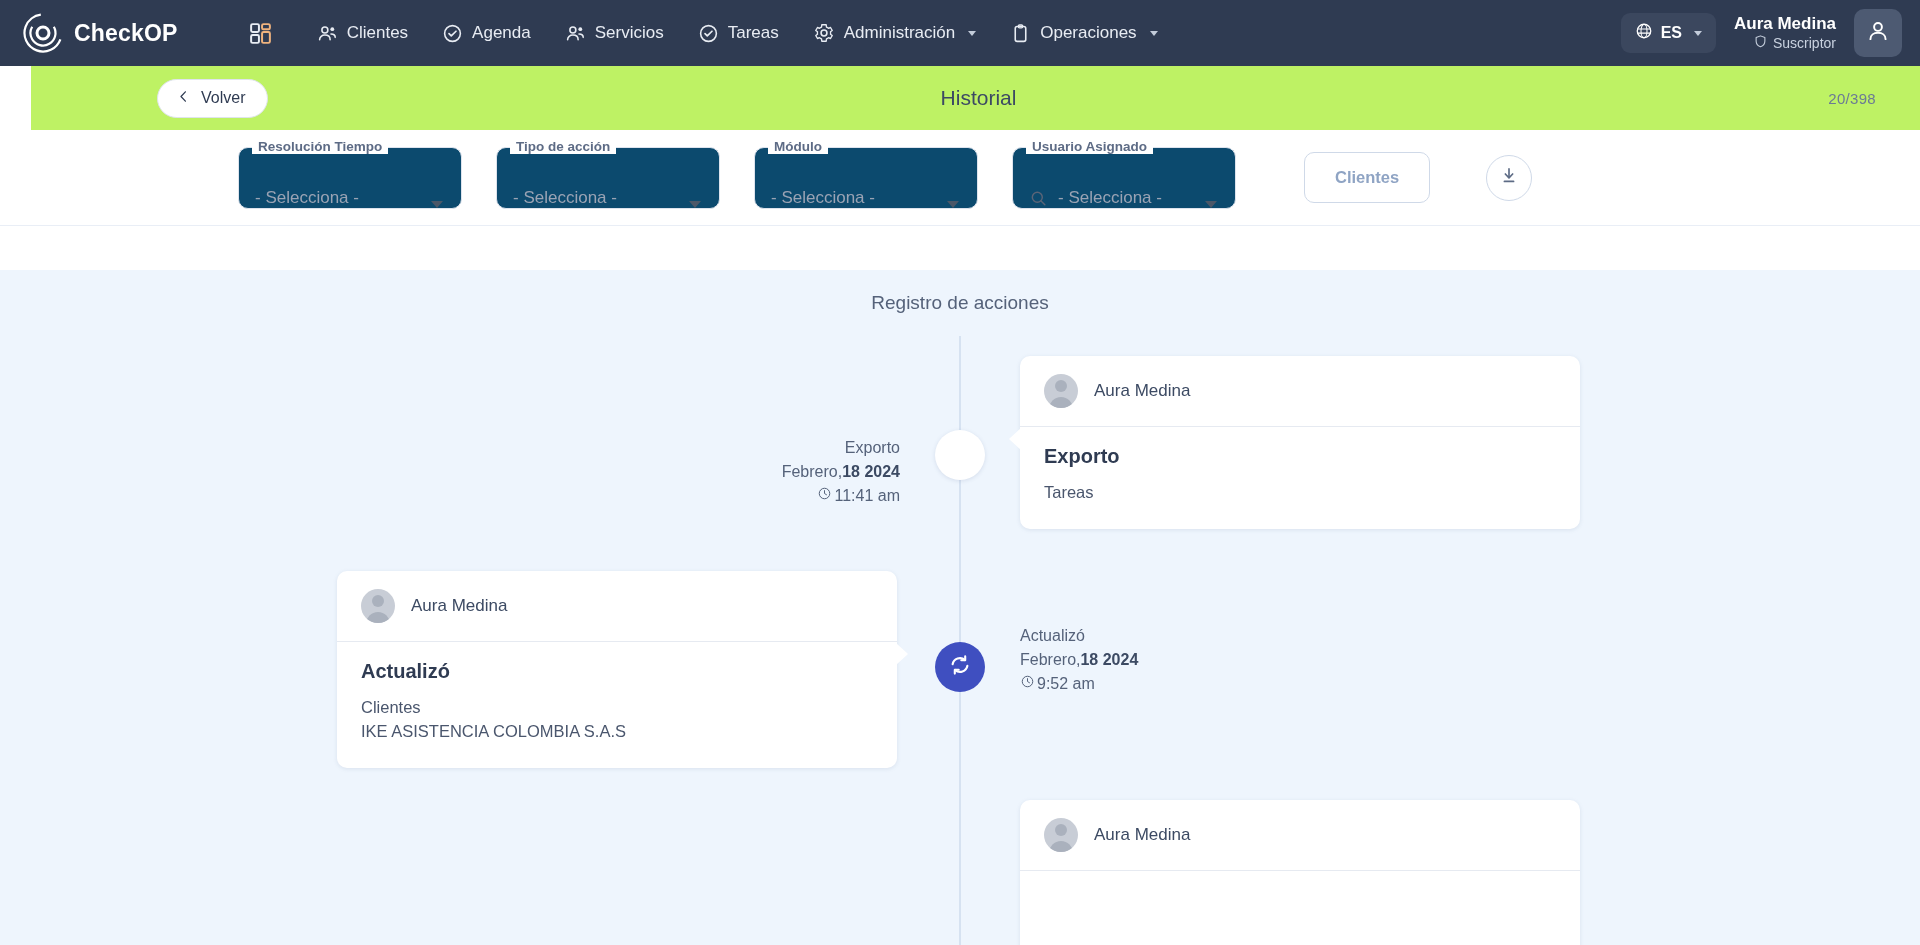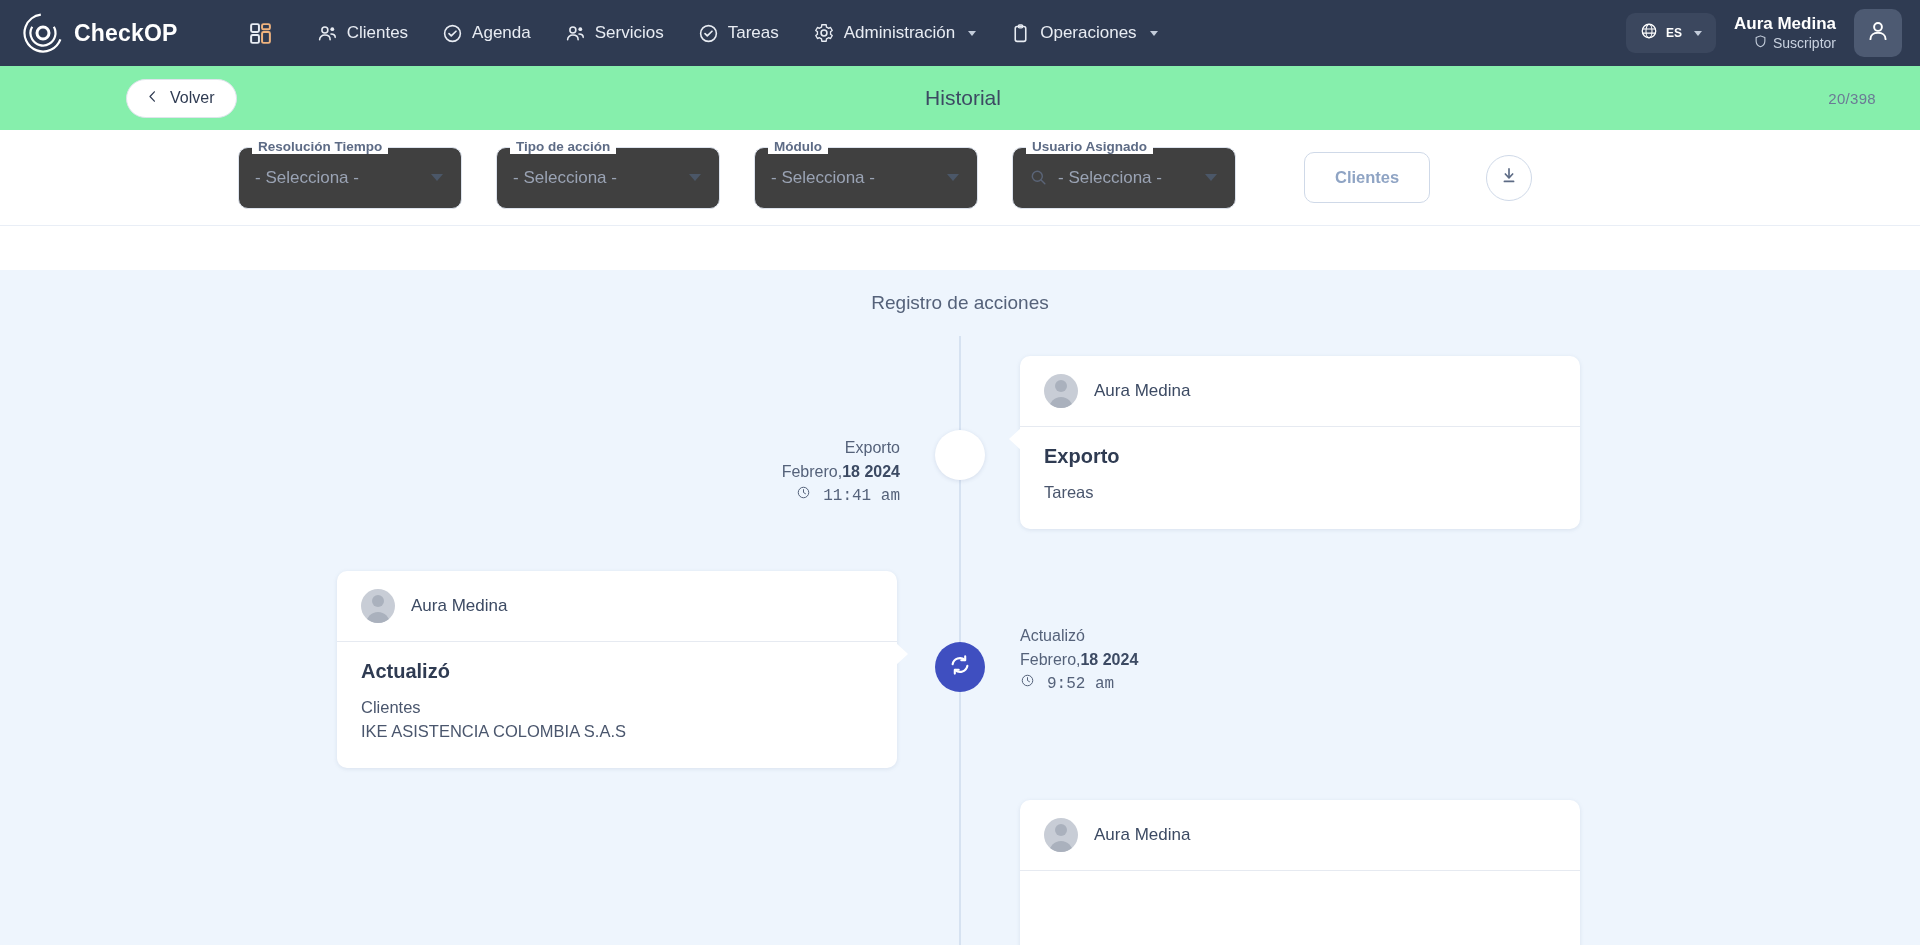--- a/index.html
+++ b/index.html
@@ -78,21 +78,21 @@
   }
   .lang-pill {
     display: flex;
     align-items: center;
     gap: 8px;
     background: #3b475e;
     border-radius: 9px;
     padding: 9px 14px;
     cursor: pointer;
   }
-  .lang-pill .lbl { font-size: 12px; font-weight: bold; color: #fff; }
+  .lang-pill .lbl { font-size: 16px; font-weight: bold; color: #fff; }
   .user-block {
     text-align: right;
     line-height: 1.25;
     cursor: pointer;
   }
   .user-name { font-size: 17px; font-weight: bold; color: #ffffff; }
   .user-role {
     font-size: 14px;
     color: #c9d2e0;
     display: flex;
@@ -107,25 +107,26 @@
     display: flex;
     align-items: center;
     justify-content: center;
     cursor: pointer;
   }
 
   
   .page-header {
     height: 64px;
     flex: 0 0 64px;
-    background: #86efac;
+    background: #bef264;
     display: flex;
     align-items: center;
     padding: 0 44px 0 126px;
     position: relative;
+    margin-left: 31px;
   }
   .back-btn {
     display: flex;
     align-items: center;
     gap: 10px;
     border: 1px solid #dfe4ec;
     border-radius: 22px;
     padding: 9px 22px 9px 18px;
     background: #fff;
     font-size: 16px;
@@ -157,23 +158,23 @@
     padding-left: 238px;
     gap: 34px;
   }
   .field {
     position: relative;
     width: 224px;
     height: 62px;
     border: 1px solid #dde3ed;
     border-radius: 10px;
     display: flex;
-    align-items: center;
+    align-items: flex-end;
     padding: 0 16px;
-    background: #404040;
+    background: #0c4a6e;
     cursor: pointer;
   }
   .field legend,
   .field .legend {
     position: absolute;
     top: -9px;
     left: 13px;
     background: #fff;
     padding: 0 6px;
     font-size: 13.5px;
@@ -252,22 +253,21 @@
     font-size: 16px;
     color: #55627a;
     line-height: 1.5;
   }
   .meta.right-side { left: 1020px; text-align: left; }
   .meta.left-side  { right: 1020px; text-align: right; }
   .meta .strong { font-weight: bold; color: #3c4a63; }
   .meta .time {
     display: flex;
     align-items: flex-end;
-    gap: 12px;
-    font-family: Liberation Mono, monospace;
+    gap: 2px;
   }
   .meta.left-side .time { justify-content: flex-end; }
 
   
   .node {
     position: absolute;
     left: 935px;
     width: 50px; height: 50px;
     border-radius: 50%;
     display: flex;

